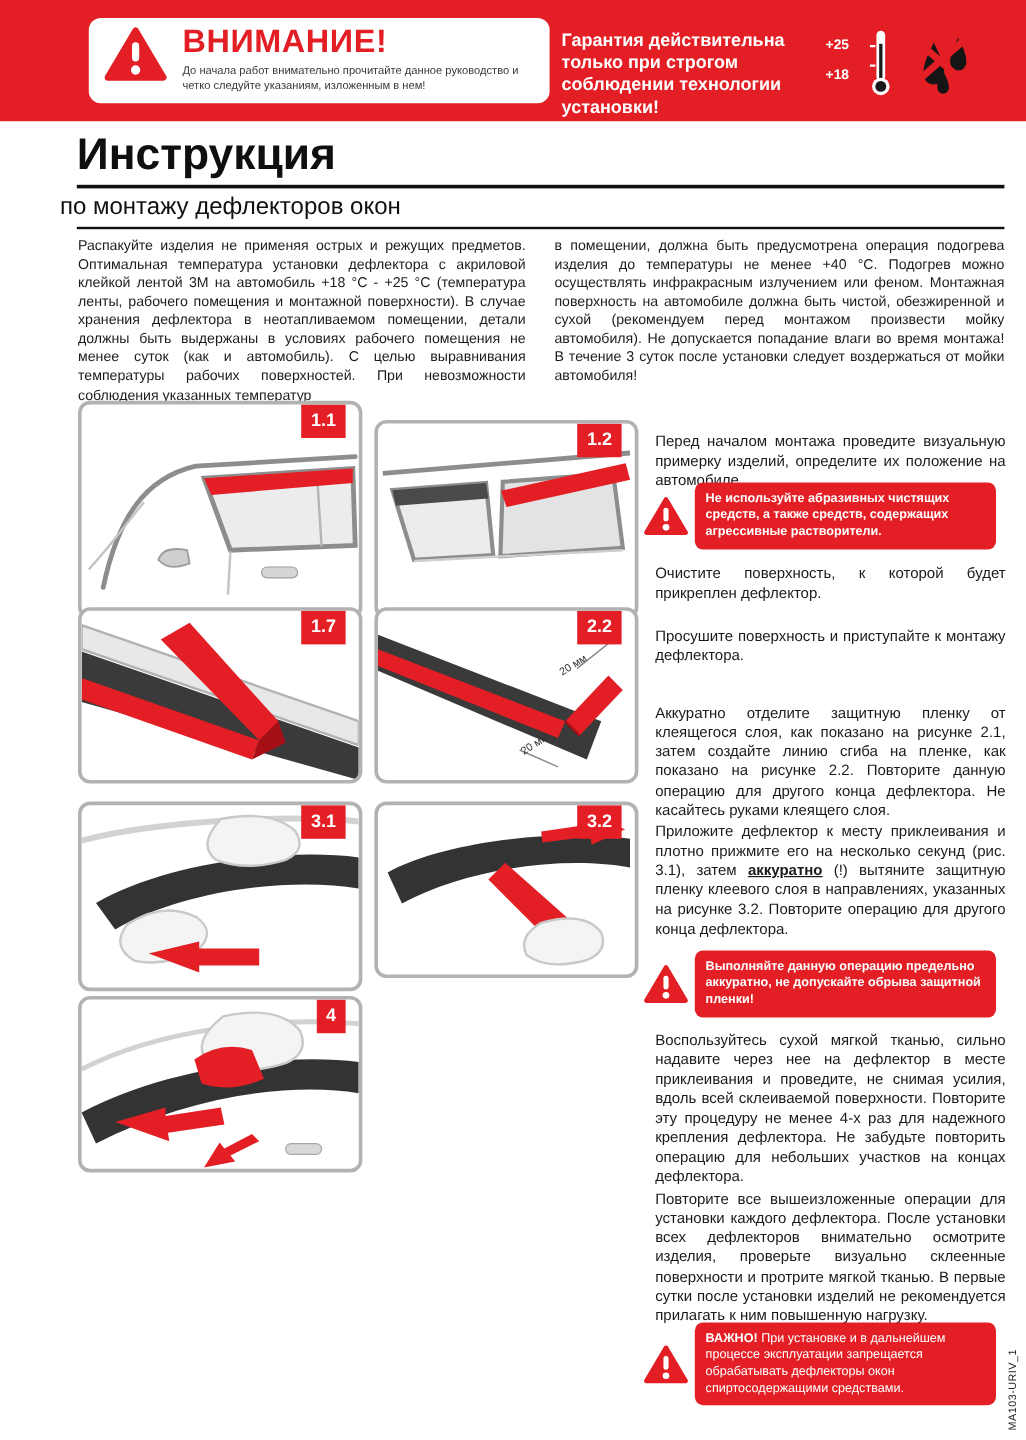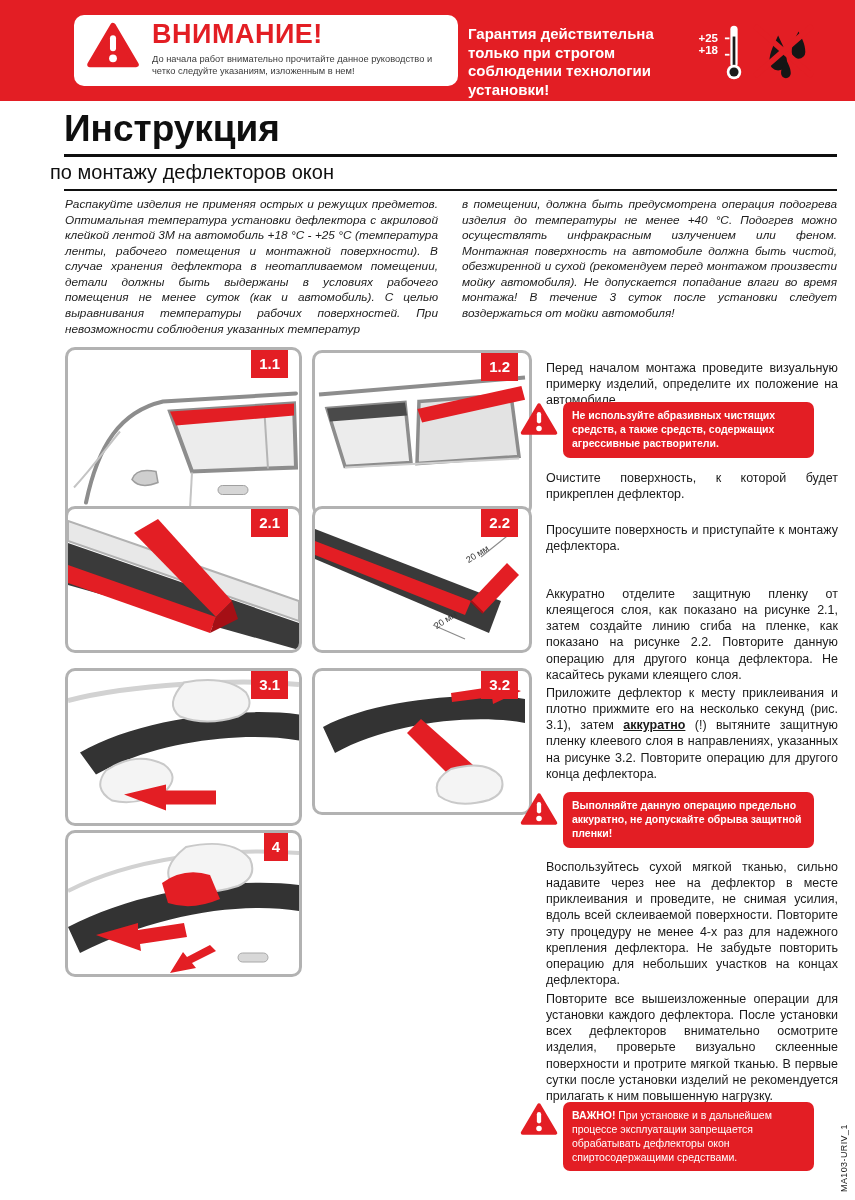--- a/index.html
+++ b/index.html
@@ -12,34 +12,34 @@
   .attention-box {
     position: absolute; left: 74px; top: 15px; width: 384px; height: 71px;
     background: #fff; border-radius: 10px; display: flex; align-items: flex-start;
     padding: 6px 14px 6px 12px; box-sizing: border-box;
   }
   .attention-icon { width: 54px; height: 48px; flex: none; margin-right: 12px; }
   .attention-icon svg { width: 100%; height: 100%; display: block; }
   .attention-title { color: #e31e24; font-size: 27px; font-weight: 800; line-height: 1; letter-spacing: 0.5px; }
   .attention-sub { margin-top: 5px; font-size: 9.3px; color: #3a3a3a; line-height: 1.3; }
   .warranty { position: absolute; left: 468px; top: 25px; width: 222px; color: #fff; font-weight: bold; font-size: 15px; line-height: 1.24; }
-  .temp-labels { position: absolute; left: 688px; top: 33px; width: 30px; text-align: right; color: #fff; font-size: 11.5px; font-weight: bold; }
+  .temp-labels { position: absolute; left: 688px; top: 33px; width: 30px; color: #fff; font-size: 11.5px; font-weight: bold; }
   .temp-labels span { display: block; line-height: 1; }
-  .temp-labels span + span { }
+  .temp-labels span + span { margin-top: 13px; }
   .thermo { position: absolute; left: 724px; top: 20px; width: 20px; height: 64px; }
   .thermo svg, .drops svg { width: 100%; height: 100%; display: block; }
   .drops { position: absolute; left: 750px; top: 22px; width: 66px; height: 58px; }
   
   .page-title { position: absolute; left: 64px; top: 108px; font-size: 37px; font-weight: bold; color: #0f0f0f; }
   .rule-thick { position: absolute; left: 64px; top: 154px; width: 773px; height: 3px; background: #0f0f0f; }
   .subtitle { position: absolute; left: 50px; top: 161px; font-size: 20px; color: #0f0f0f; }
   .rule-thin { position: absolute; left: 64px; top: 189px; width: 773px; height: 2px; background: #0f0f0f; }
   
   .intro-col {
-    position: absolute; top: 197px; font-style: italic; font-size: 11.8px;
+    position: absolute; top: 197px; font-size: 11.8px;
     line-height: 1.32; text-align: justify; color: #1c1c1c;
   }
   .intro-left  { left: 65px;  width: 373px; }
   .intro-right { left: 462px; width: 375px; }
   
   .figure {
     position: absolute; background: #fff; border: 3px solid #b2b2b2;
     border-radius: 10px; overflow: hidden; box-sizing: border-box;
   }
   .figure > svg { display: block; width: 100%; height: 100%; }
@@ -51,21 +51,21 @@
     position: absolute; font-size: 9px; color: #333; white-space: nowrap;
     transform: rotate(-32deg); font-style: normal;
   }
   
   .step {
     position: absolute; left: 546px; width: 292px; font-size: 12.5px;
     line-height: 1.3; text-align: justify; color: #1a1a1a;
   }
   .bu { font-weight: bold; text-decoration: underline; }
   
-  .warnbox { position: absolute; left: 520px; width: 294px; display: flex; align-items: flex-start; box-sizing: border-box; }
+  .warnbox { position: absolute; left: 536px; width: 294px; display: flex; align-items: center; box-sizing: border-box; }
   .warn-icon { width: 38px; height: 34px; flex: none; margin-right: 5px; }
   .warn-icon svg { width: 100%; height: 100%; display: block; }
   .warnbox-body {
     flex: 1; background: #e31e24; color: #fff; border-radius: 7px;
     padding: 7px 9px; font-size: 10.5px; font-weight: bold; line-height: 1.32;
   }
   .warnbox-body.mixed { font-weight: normal; }
   .warnbox-body.mixed .b { font-weight: bold; }
   
   .doc-code {
@@ -119,21 +119,21 @@
   </div>
 
   <div class="page-title">Инструкция</div>
   <div class="rule-thick"></div>
   <div class="subtitle">по монтажу дефлекторов окон</div>
   <div class="rule-thin"></div>
 
   <div class="intro-col intro-left">Распакуйте изделия не применяя острых и режущих предметов. Оптимальная температура установки дефлектора с акриловой клейкой лентой 3М на автомобиль +18 °С - +25 °С (температура ленты, рабочего помещения и монтажной поверхности). В случае хранения дефлектора в неотапливаемом помещении, детали должны быть выдержаны в условиях рабочего помещения не менее суток (как и автомобиль). С целью выравнивания температуры рабочих поверхностей. При невозможности соблюдения указанных температур</div>
   <div class="intro-col intro-right">в помещении, должна быть предусмотрена операция подогрева изделия до температуры не менее +40 °С. Подогрев можно осуществлять инфракрасным излучением или феном. Монтажная поверхность на автомобиле должна быть чистой, обезжиренной и сухой (рекомендуем перед монтажом произвести мойку автомобиля). Не допускается попадание влаги во время монтажа! В течение 3 суток после установки следует воздержаться от мойки автомобиля!</div>
 
-  <div class="figure" style="left:65px;top:347px;width:237px;height:182px">
+  <div class="figure" style="left:65px;top:334px;width:237px;height:182px">
     <svg viewBox="0 0 231 141">
       <path d="M18,135 C30,78 52,44 95,34 L228,26" fill="none" stroke="#8d8d8d" stroke-width="4" stroke-linecap="round"></path>
       <path d="M6,120 C28,96 40,78 52,64" fill="none" stroke="#c4c4c4" stroke-width="2"></path>
       <polygon points="102,44 226,36 228,100 124,104" fill="#ececec" stroke="#8d8d8d" stroke-width="4"></polygon>
       <line x1="196" y1="38" x2="200" y2="101" stroke="#b5b5b5" stroke-width="2"></line>
       <path d="M102,44 L226,36 L226,48 L108,58 Z" fill="#e31e24"></path>
       <path d="M88,104 q-20,-4 -24,8 q8,10 26,3 z" fill="#cfcfcf" stroke="#9d9d9d" stroke-width="1.5"></path>
       <rect x="150" y="118" width="30" height="9" rx="4.5" fill="#d6d6d6" stroke="#a0a0a0"></rect>
       <path d="M124,105 L122,141" stroke="#c4c4c4" stroke-width="2" fill="none"></path>
     </svg>
@@ -155,21 +155,21 @@
   </div>
 
   <div class="figure" style="left:65px;top:506px;width:237px;height:147px">
     <svg viewBox="0 0 231 141">
       <path d="M0,12 L231,92 L231,112 L0,32 Z" fill="#e8e8e8" stroke="#b2b2b2" stroke-width="2"></path>
       <path d="M0,34 L231,114 L231,141 L0,76 Z" fill="#3a3a3a"></path>
       <path d="M0,56 L148,108 L142,124 L0,74 Z" fill="#e31e24"></path>
       <path d="M148,108 L66,24 L90,10 L164,92 Z" fill="#e31e24"></path>
       <path d="M142,124 L148,108 L164,92 L170,110 Z" fill="#a50f15"></path>
     </svg>
-    <span class="fig-label">2.1</span>
+    <span class="fig-label">1.7</span>
   </div>
 
   <div class="figure" style="left:312px;top:506px;width:220px;height:147px">
     <svg viewBox="0 0 214 141">
       <path d="M0,20 L186,92 L174,124 L0,50 Z" fill="#3a3a3a"></path>
       <path d="M0,32 L156,92 L150,106 L0,46 Z" fill="#e31e24"></path>
       <path d="M156,92 L192,54 L204,66 L168,104 Z" fill="#e31e24"></path>
       <line x1="156" y1="92" x2="168" y2="104" stroke="#a50f15" stroke-width="2"></line>
       <line x1="166" y1="48" x2="196" y2="24" stroke="#8a8a8a" stroke-width="1.2"></line>
       <line x1="118" y1="116" x2="150" y2="130" stroke="#8a8a8a" stroke-width="1.2"></line>

